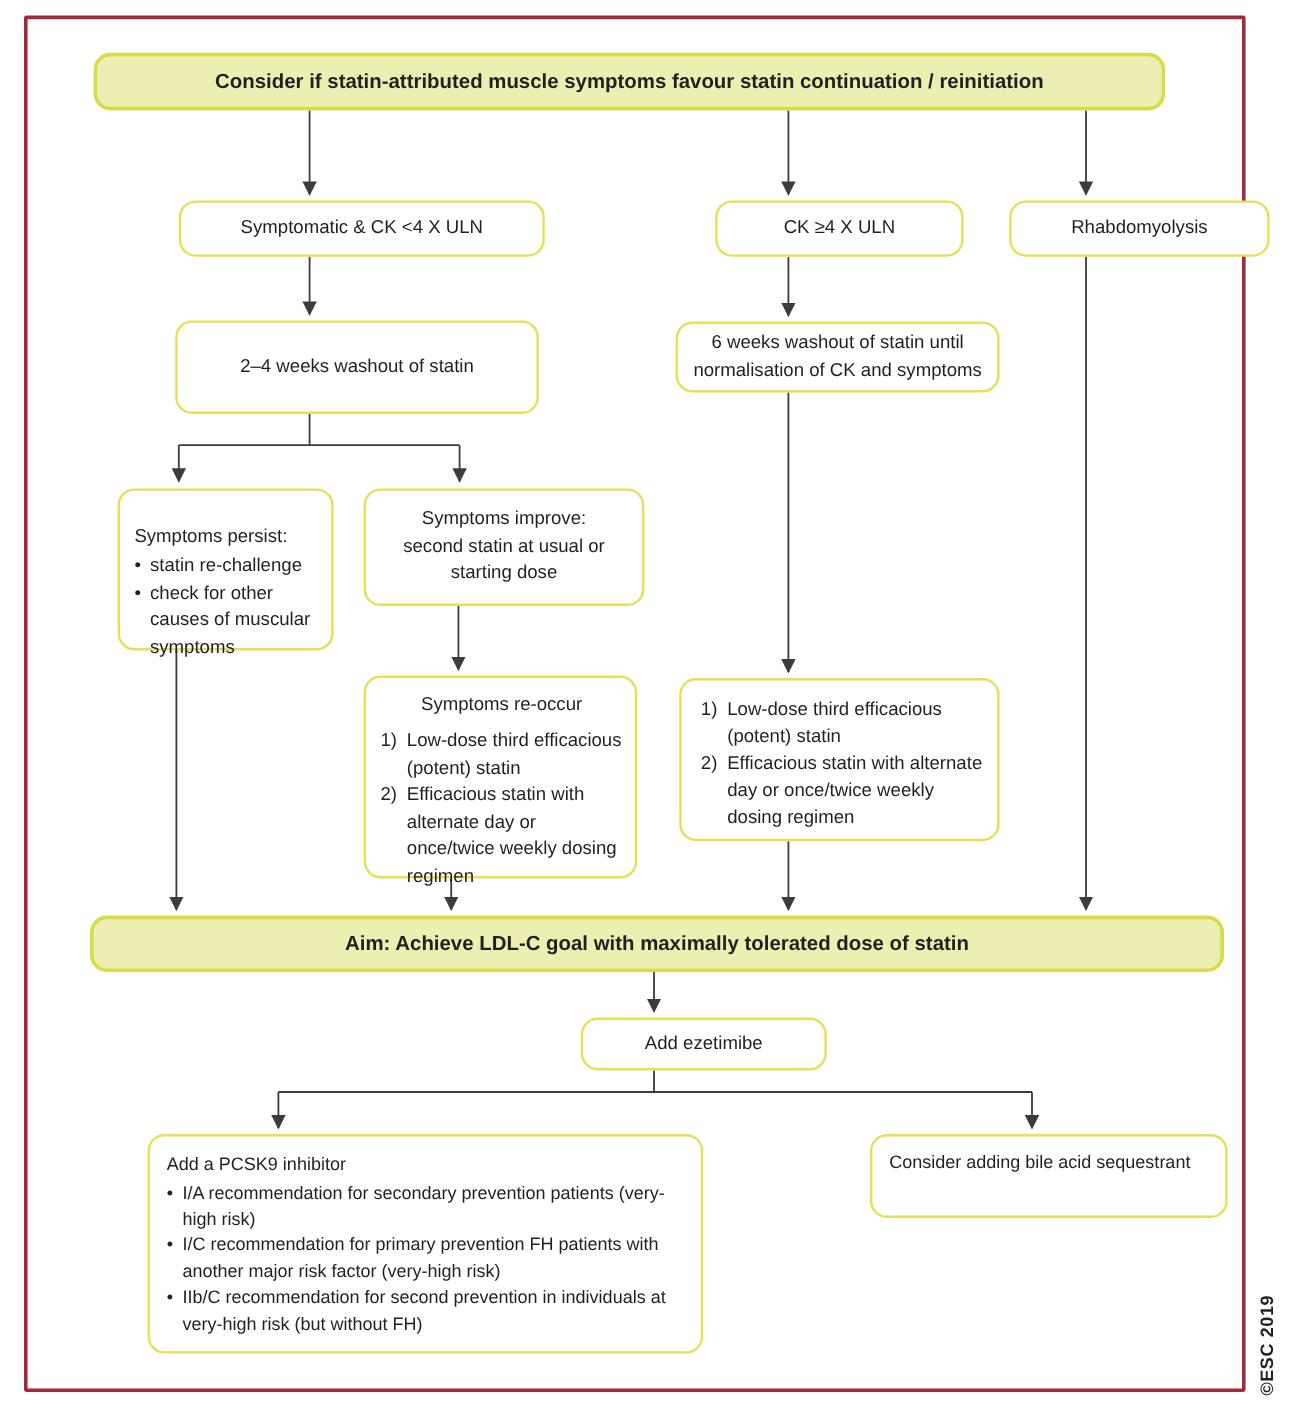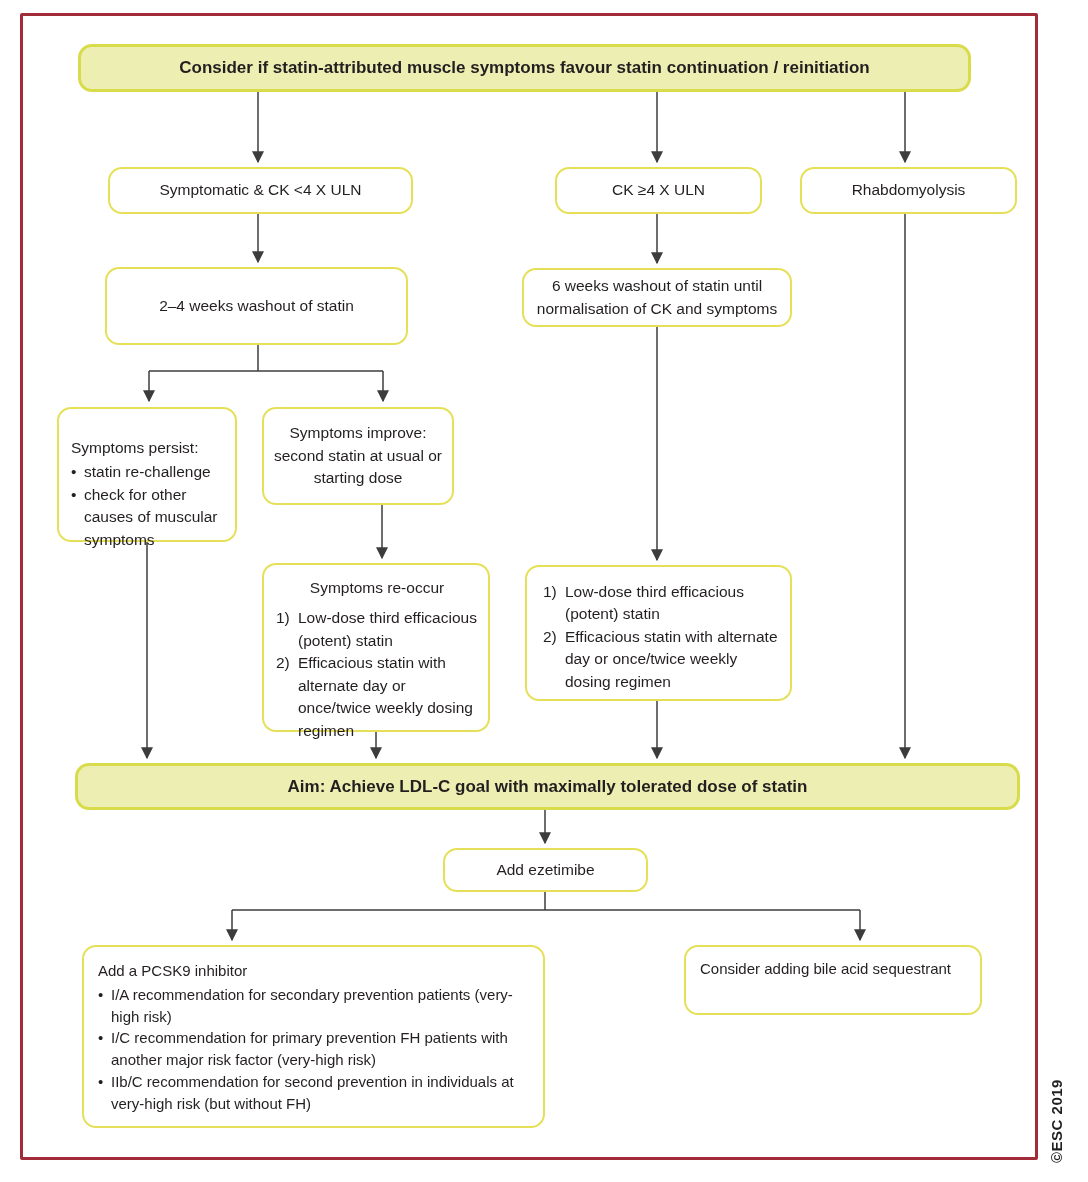--- a/index.html
+++ b/index.html
@@ -16,29 +16,29 @@
   .frame{position:absolute;left:20px;top:13px;width:1012px;height:1141px;
          border:3px solid var(--border_red);border-radius:2px;}
   svg.connectors{position:absolute;left:0;top:0;pointer-events:none;}
   .banner{position:absolute;background:var(--banner_fill);border:3px solid var(--banner_border);
           border-radius:14px;display:flex;align-items:center;justify-content:center;
           font-weight:bold;font-size:17px;text-align:center;box-sizing:border-box;}
   .banner-top{left:78px;top:44px;width:893px;height:48px;}
   .banner-aim{left:75px;top:763px;width:945px;height:47px;}
   .box{position:absolute;background:#ffffff;border:2px solid var(--box_border);
        border-radius:14px;box-sizing:border-box;font-size:15.5px;line-height:1.45;
-       display:flex;flex-direction:column;}
+       display:flex;flex-direction:column;margin-left:41px;}
   .box.center{align-items:center;justify-content:center;text-align:center;}
   .b-symptomatic{left:108px;top:167px;width:305px;height:47px;}
   .b-ckhigh{left:555px;top:167px;width:207px;height:47px;}
   .b-rhabdo{left:800px;top:167px;width:217px;height:47px;}
   .b-washout24{left:105px;top:267px;width:303px;height:78px;}
   .b-washout6{left:522px;top:268px;width:270px;height:59px;padding:4px 12px;}
   .b-persist{left:57px;top:407px;width:180px;height:135px;padding:28px 10px 10px 12px;}
-  .b-improve{left:262px;top:407px;width:192px;height:98px;}
+  .b-improve{left:262px;top:407px;width:234px;height:98px;}
   .b-reoccur{left:262px;top:563px;width:228px;height:169px;padding:12px 10px 10px 12px;}
   .b-third{left:525px;top:565px;width:267px;height:136px;padding:14px 10px 10px 16px;}
   .b-ezetimibe{left:443px;top:848px;width:205px;height:44px;}
   .b-pcsk9{left:82px;top:945px;width:463px;height:183px;padding:13px 10px 10px 14px;font-size:15px;}
   .b-bile{left:684px;top:945px;width:298px;height:70px;padding:11px 8px 8px 14px;font-size:15px;}
   .box-title{margin:0 0 2px 0;}
   .box-title.centered{text-align:center;margin-bottom:8px;}
   .bul-item{display:flex;}
   .bul-item::before{content:"\2022";flex:0 0 13px;}
   .num-item{display:flex;}

